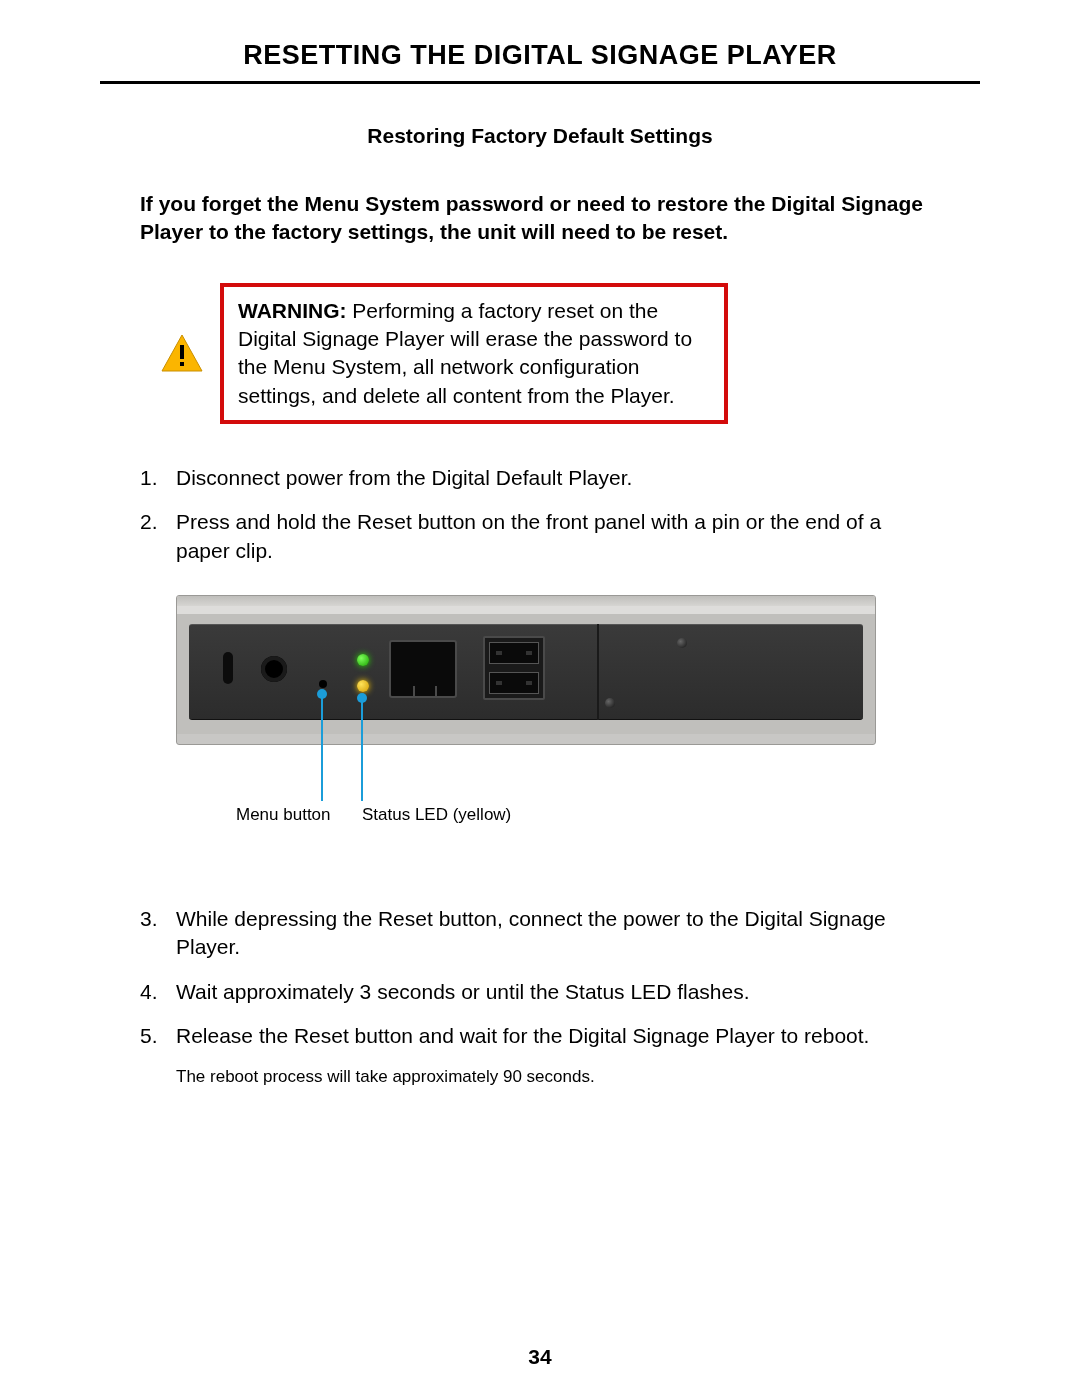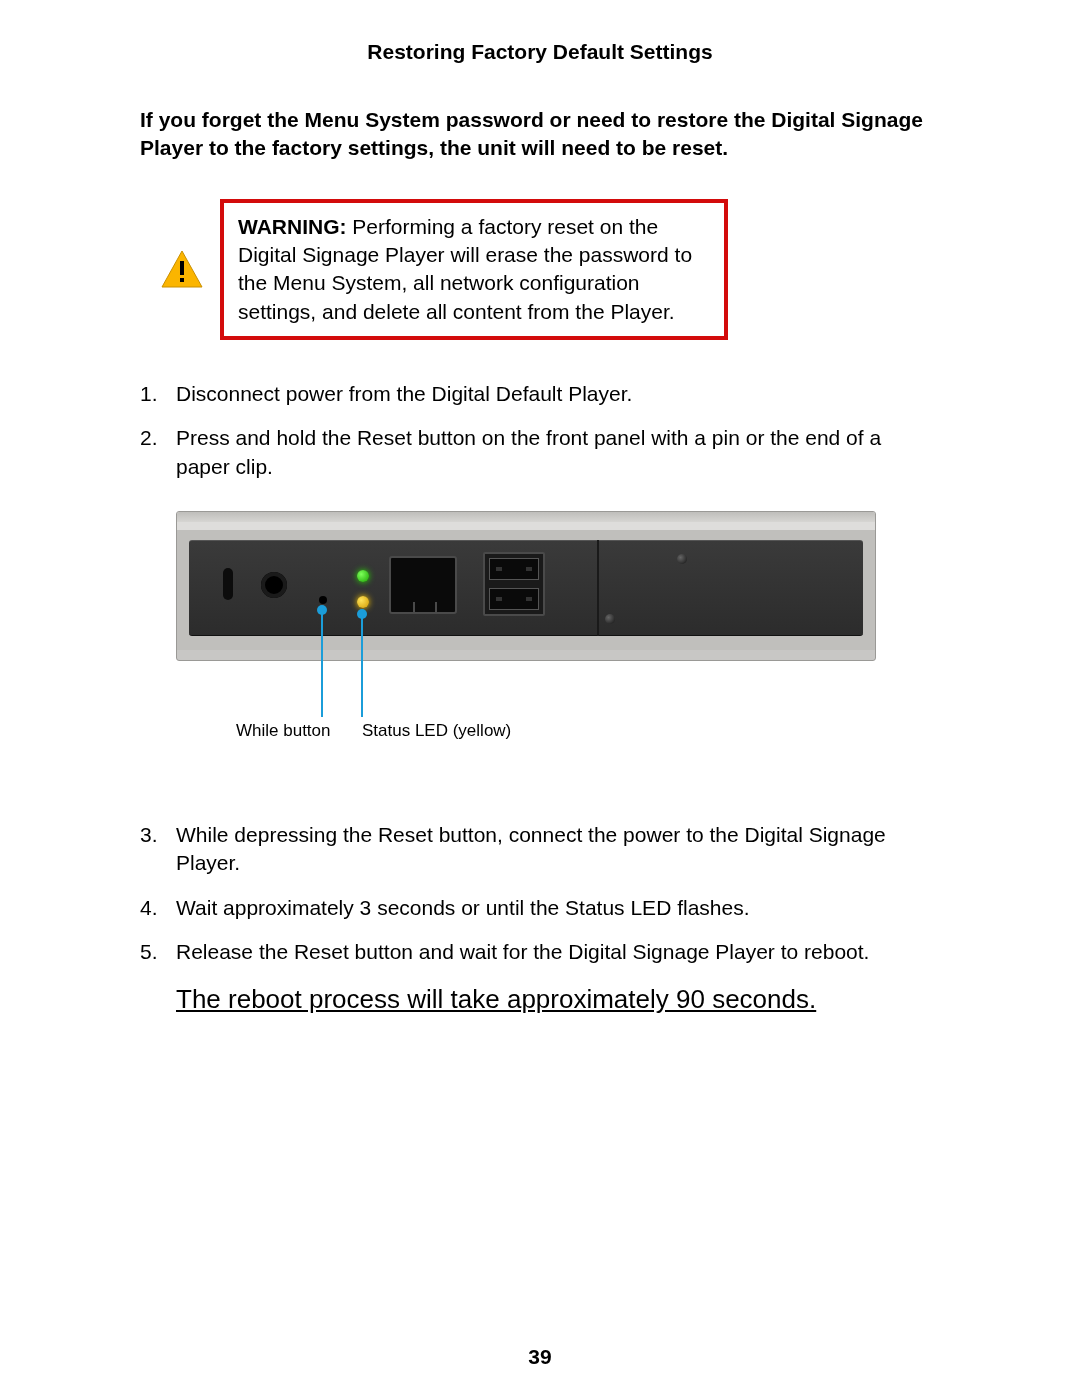--- a/index.html
+++ b/index.html
@@ -168,37 +168,37 @@
     .cl2 { left: 185px; top: 104px; height: 102px; }
     .cd2 { left: 181px; top: 98px; }
     .callout-labels {
       position: relative; width: 700px; margin-top: 60px;
       font-size: 17px;
     }
     .label-reset { position: absolute; left: 60px; top: 0; }
     .label-status { position: absolute; left: 186px; top: 0; white-space: nowrap; }
     .after-figure-spacer { height: 100px; }
     .footer-text {
-      font-size: 26px; line-height: 1.35;
+      font-size: 17px; line-height: 1.35;
       margin: 14px 40px 1px 76px;
-      text-decoration: underline;
     }
     .page-number {
       position: absolute;
       bottom: 28px; left: 0; right: 0;
       text-align: center;
       font-size: 21px;
       font-weight: bold;
     }
   </style>
 </head>
 <body>
 
 <div class="page">
 
+  <h1 class="page-title">RESETTING THE DIGITAL SIGNAGE PLAYER</h1>
 
   <h2 class="section-title">Restoring Factory Default Settings</h2>
 
   <p class="intro-text">If you forget the Menu System password or need to restore the Digital Signage Player to the factory settings, the unit will need to be reset.</p>
 
   <div class="warning-row">
     <svg class="warning-icon" viewBox="0 0 44 40">
       <polygon points="22,2 42,38 2,38" fill="#fbb500" stroke="#c98f00" stroke-width="1"></polygon>
       <rect x="20" y="12" width="4" height="14" fill="#000"></rect>
       <rect x="20" y="29" width="4" height="4" fill="#000"></rect>
@@ -235,21 +235,21 @@
       </div>
       <div class="panel-line"></div>
       <div class="screw screw1"></div>
       <div class="screw screw2"></div>
     </div>
     <div class="callout-dot cd1"></div>
     <div class="callout-line cl1"></div>
     <div class="callout-dot cd2"></div>
     <div class="callout-line cl2"></div>
     <div class="callout-labels">
-      <span class="label-reset">While button</span>
+      <span class="label-reset">Menu button</span>
       <span class="label-status">Status LED (yellow)</span>
     </div>
   </div>
 
   <div class="after-figure-spacer"></div>
 
   <ol class="steps">
     <li>
       <span class="num">3.</span>
       <span class="txt">While depressing the Reset button, connect the power to the Digital Signage Player.</span>
@@ -261,13 +261,13 @@
     <li>
       <span class="num">5.</span>
       <span class="txt">Release the Reset button and wait for the Digital Signage Player to reboot.</span>
     </li>
   </ol>
 
   <p class="footer-text">The reboot process will take approximately 90 seconds.</p>
 
 </div>
 
-<div class="page-number">39</div>
+<div class="page-number">34</div>
 
 </body></html>

